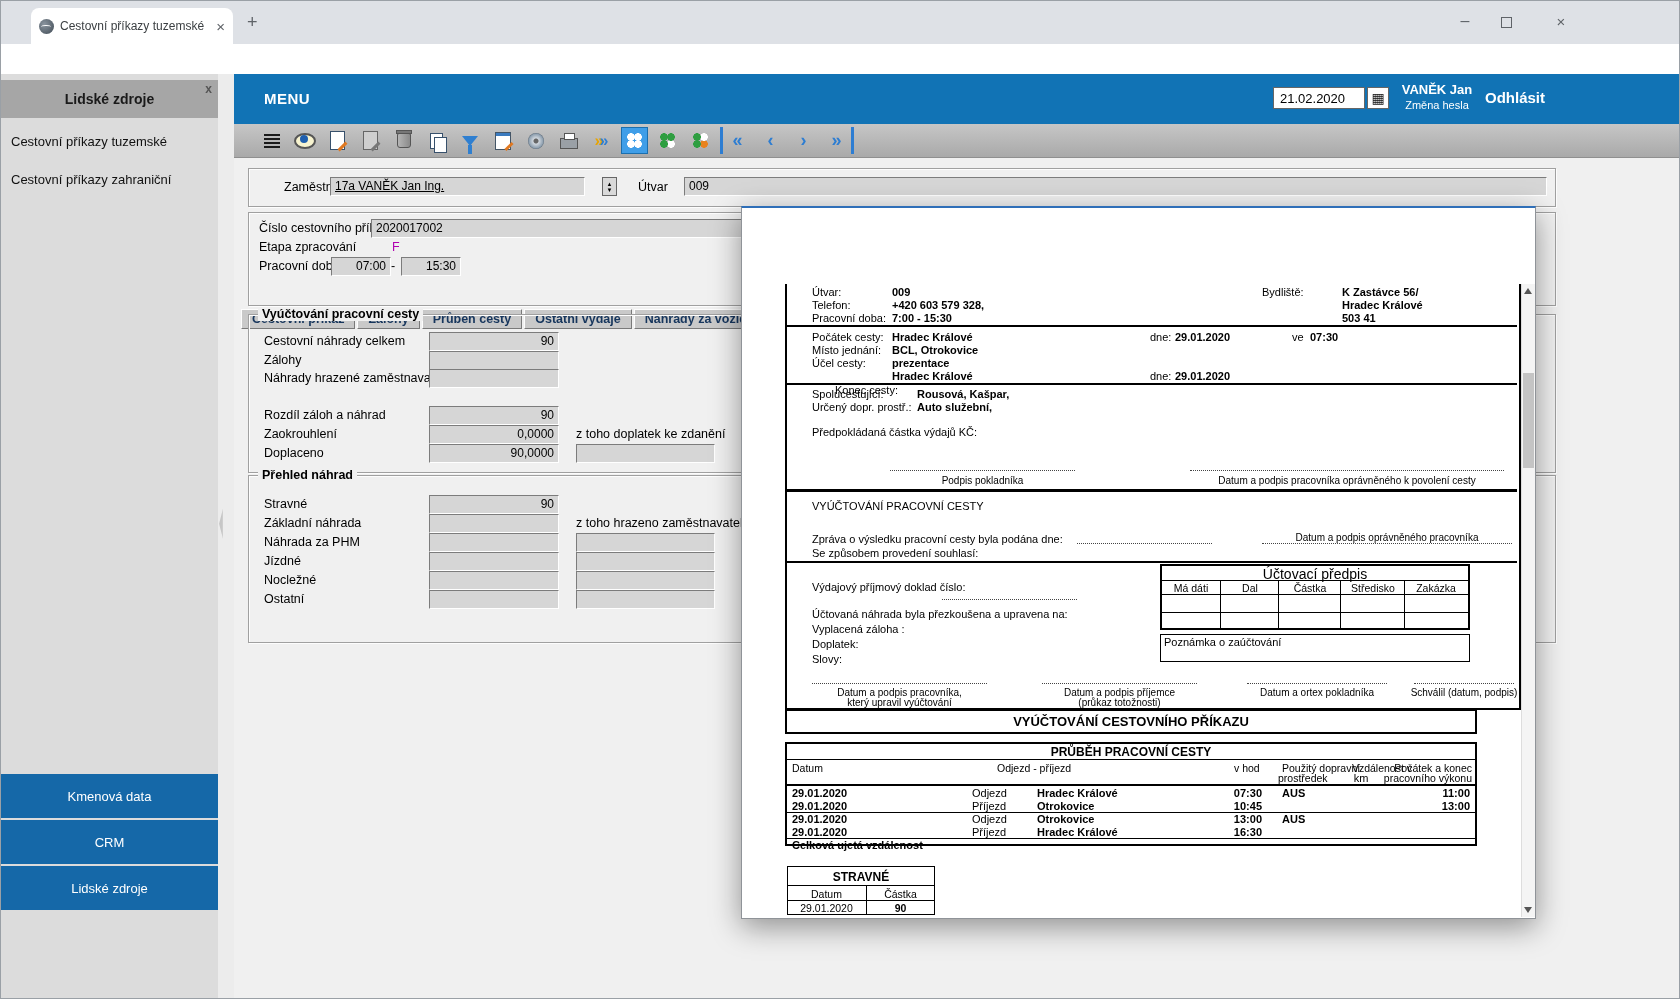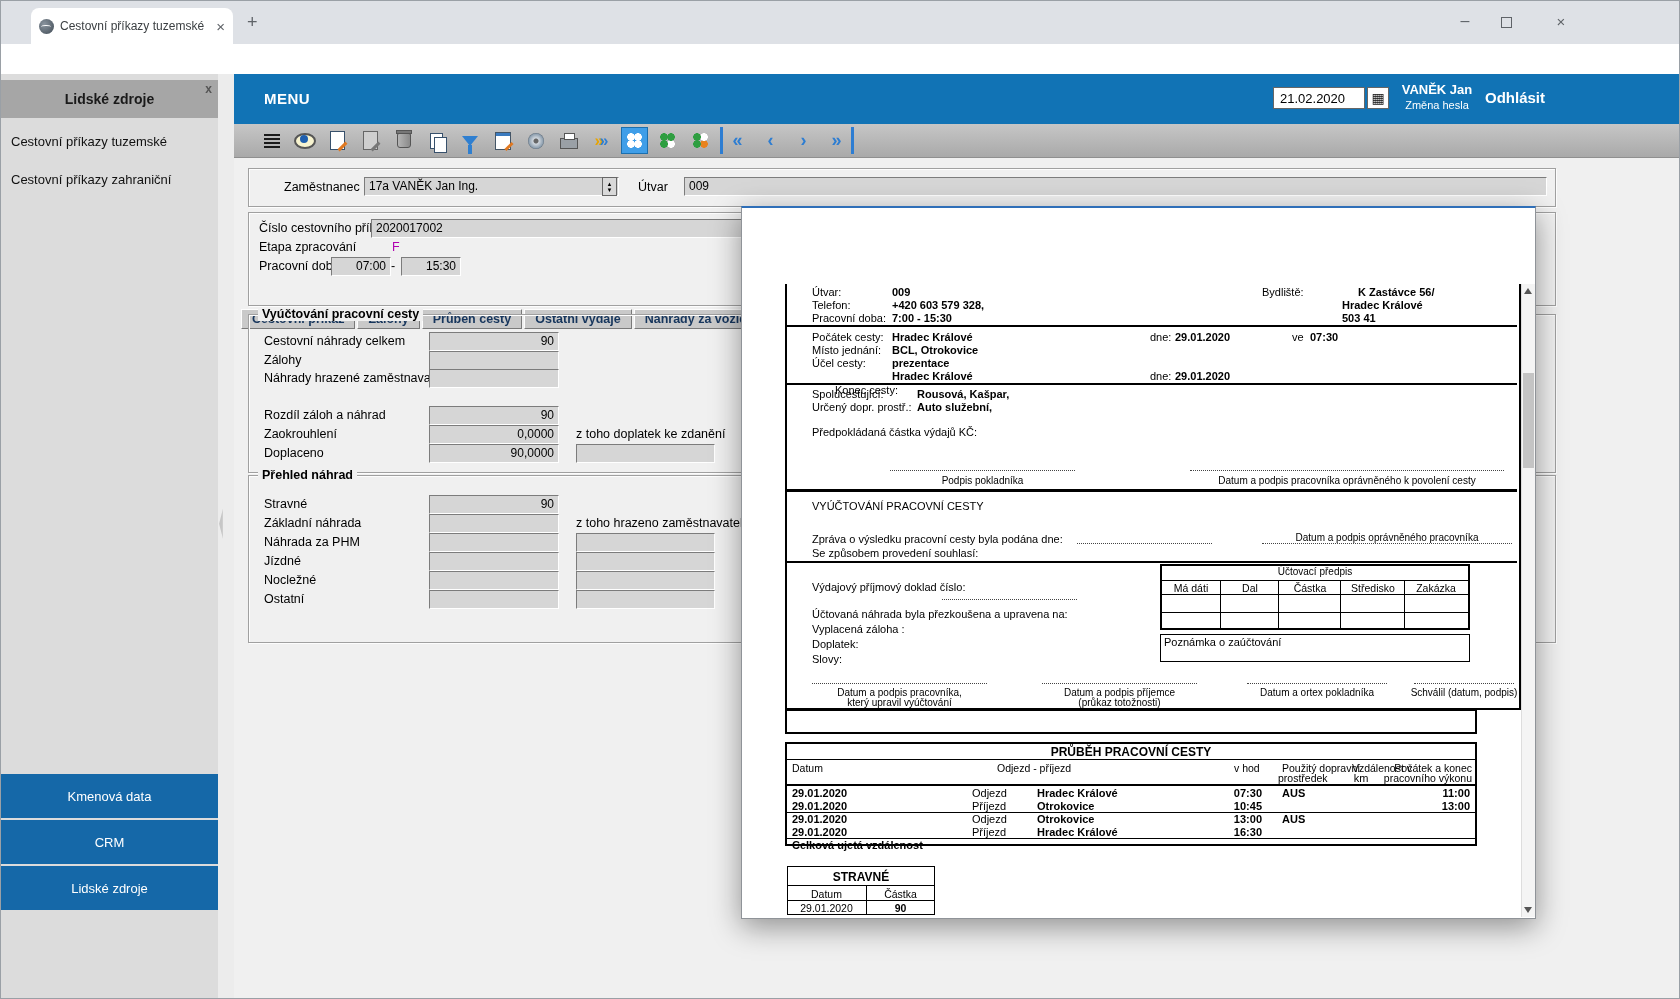--- a/index.html
+++ b/index.html
@@ -237,21 +237,21 @@
         <span class="clover cl-mix"></span>
       </span>
     <span class="tbi icnav bar-l">«</span>
     <span class="tbi icnav">‹</span>
     <span class="tbi icnav">›</span>
     <span class="tbi icnav bar-r">»</span>
   </div>
 
   <div class="fieldset" style="left:247px;top:167px;width:1306px;height:37px;"></div>
   <span class="flabel" style="left:283px;top:179px;">Zaměstnanec</span>
-  <span class="finput" style="left:363px;top:176px;width:245px;">17a VANĚK Jan Ing.</span>
+  <span class="finput" style="left:329px;top:176px;width:245px;text-decoration:underline;">17a VANĚK Jan Ing.</span>
   <span class="spinbtn" style="left:601px;top:176px;"></span>
   <span class="flabel" style="left:637px;top:179px;">Útvar</span>
   <span class="finput" style="left:683px;top:176px;width:853px;">009</span>
 
   <div class="fieldset" style="left:247px;top:211px;width:1306px;height:92px;"></div>
   <span class="flabel" style="left:258px;top:220px;">Číslo cestovního příkazu</span>
   <span class="finput" style="left:370px;top:218px;width:866px;">2020017002</span>
   <span class="flabel" style="left:258px;top:239px;">Etapa zpracování</span>
   <span class="flabel" style="left:391px;top:239px;color:#b000b0;">F</span>
   <span class="flabel" style="left:258px;top:258px;">Pracovní doba</span>
@@ -334,21 +334,21 @@
 
       <div class="abs" style="left:43px;top:-4px;width:732px;height:428px;border-left:2px solid #000;border-right:2px solid #000;border-bottom:2px solid #000;"></div>
 
       <span class="d" style="left:70px;top:2px;">Útvar:</span>
       <span class="d db" style="left:150px;top:2px;">009</span>
       <span class="d" style="left:70px;top:15px;">Telefon:</span>
       <span class="d db" style="left:150px;top:15px;">+420 603 579 328,</span>
       <span class="d" style="left:70px;top:28px;">Pracovní doba:</span>
       <span class="d db" style="left:150px;top:28px;">7:00  -  15:30</span>
       <span class="d" style="left:520px;top:2px;">Bydliště:</span>
-      <span class="d db" style="left:600px;top:2px;margin-left:16px;">K Zastávce 56/</span>
+      <span class="d db" style="left:600px;top:2px;">K Zastávce 56/</span>
       <span class="d db" style="left:600px;top:15px;">Hradec Králové</span>
       <span class="d db" style="left:600px;top:28px;">503 41</span>
       <div class="hl" style="left:43px;top:41px;width:732px;"></div>
 
       <span class="d" style="left:70px;top:47px;">Počátek cesty:</span>
       <span class="d db" style="left:150px;top:47px;">Hradec Králové</span>
       <span class="d" style="left:408px;top:47px;">dne:</span>
       <span class="d db" style="left:433px;top:47px;">29.01.2020</span>
       <span class="d" style="left:550px;top:47px;">ve</span>
       <span class="d db" style="left:568px;top:47px;">07:30</span>
@@ -382,21 +382,21 @@
       <div class="hl" style="left:43px;top:277px;width:732px;"></div>
 
       <span class="d" style="left:70px;top:297px;">Výdajový příjmový doklad číslo:</span>
       <div class="dot" style="left:200px;top:315px;width:135px;"></div>
       <span class="d" style="left:70px;top:324px;">Účtovaná náhrada byla přezkoušena a upravena na:</span>
       <span class="d" style="left:70px;top:339px;">Vyplacená záloha :</span>
       <span class="d" style="left:70px;top:354px;">Doplatek:</span>
       <span class="d" style="left:70px;top:369px;">Slovy:</span>
 
       <div class="box" style="left:418px;top:280px;width:310px;height:66px;"></div>
-      <span class="d" style="left:418px;top:282px;width:310px;text-align:center;font-size:10px;">Účtovací předpis</span>
+      <span class="d" style="left:418px;top:282px;width:310px;text-align:center;font-size:14px;">Účtovací předpis</span>
       <div class="hl" style="left:418px;top:296px;width:310px;border-top-width:1.5px;"></div>
       <span class="cap" style="left:420px;top:298px;width:58px;font-size:10.5px;">Má dáti</span>
       <span class="cap" style="left:480px;top:298px;width:56px;font-size:10.5px;">Dal</span>
       <span class="cap" style="left:538px;top:298px;width:60px;font-size:10.5px;">Částka</span>
       <span class="cap" style="left:600px;top:298px;width:62px;font-size:10.5px;">Středisko</span>
       <span class="cap" style="left:664px;top:298px;width:60px;font-size:10.5px;">Zakázka</span>
       <div class="hl" style="left:418px;top:310px;width:310px;border-top-width:1.5px;"></div>
       <div class="hl" style="left:418px;top:328px;width:310px;border-top-width:1.5px;"></div>
       <div class="vl" style="left:478px;top:296px;height:50px;"></div>
       <div class="vl" style="left:536px;top:296px;height:50px;"></div>
@@ -410,20 +410,21 @@
       <div class="dot" style="left:505px;top:399px;width:140px;"></div>
       <div class="dot" style="left:672px;top:399px;width:100px;"></div>
       <span class="cap" style="left:70px;top:403px;width:175px;">Datum a podpis pracovníka,</span>
       <span class="cap" style="left:70px;top:413px;width:175px;">který upravil vyúčtování</span>
       <span class="cap" style="left:300px;top:403px;width:155px;">Datum a podpis příjemce</span>
       <span class="cap" style="left:300px;top:413px;width:155px;">(průkaz totožnosti)</span>
       <span class="cap" style="left:505px;top:403px;width:140px;">Datum a ortex pokladníka</span>
       <span class="cap" style="left:652px;top:403px;width:140px;">Schválil (datum, podpis)</span>
 
       <div class="box" style="left:43px;top:425px;width:692px;height:25px;"></div>
+      <span class="d db" style="left:43px;top:430px;width:692px;text-align:center;font-size:13px;">VYÚČTOVÁNÍ CESTOVNÍHO PŘÍKAZU</span>
 
       <div class="box" style="left:43px;top:458px;width:692px;height:104px;"></div>
       <span class="d db" style="left:43px;top:461px;width:692px;text-align:center;font-size:12px;">PRŮBĚH PRACOVNÍ CESTY</span>
       <div class="hl" style="left:43px;top:475px;width:692px;border-top-width:1.5px;"></div>
       <span class="d" style="left:50px;top:478px;font-size:10.5px;">Datum</span>
       <span class="d" style="left:255px;top:478px;font-size:10.5px;">Odjezd - příjezd</span>
       <span class="d" style="left:492px;top:478px;font-size:10.5px;">v hod</span>
       <span class="d" style="left:540px;top:478px;font-size:10.5px;">Použitý dopravní</span>
       <span class="d" style="left:536px;top:488px;font-size:10.5px;">prostředek</span>
       <span class="d" style="left:608px;top:478px;width:62px;text-align:right;font-size:10.5px;">Vzdálenost v</span>

